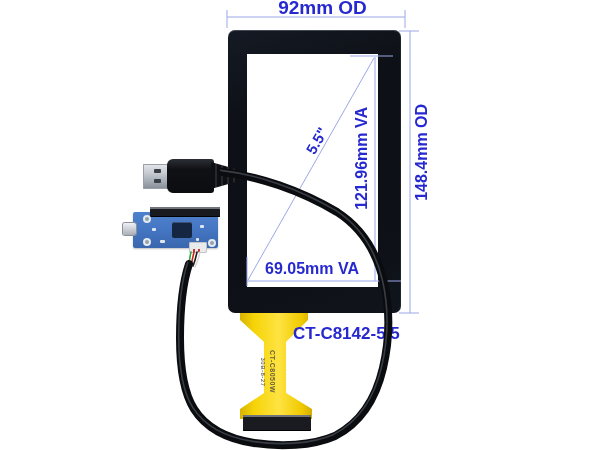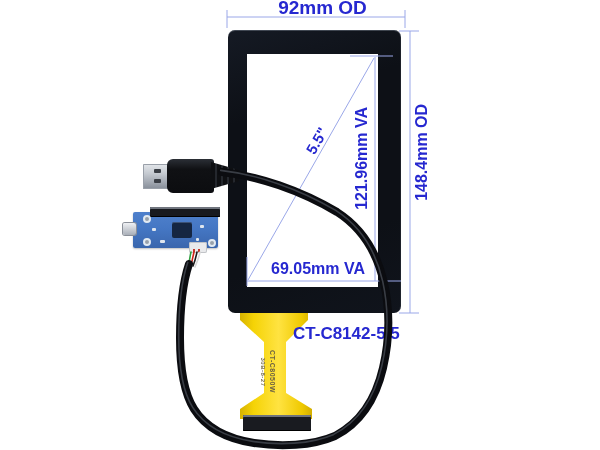--- a/index.html
+++ b/index.html
@@ -127,21 +127,21 @@
 
     <line class="dim" x1="247" y1="281" x2="401" y2="281"></line>
     <line class="dim" x1="247" y1="257" x2="247" y2="286"></line>
 
     <line class="dim" x1="248" y1="280" x2="374" y2="58"></line>
   </svg>
 
   <div class="abs lbl" style="left:230px;top:-2px;width:185px;font-size:19px;">92mm OD</div>
   <div class="abs lbl rot-90" style="left:342px;top:144px;width:160px;font-size:16px;">148.4mm OD</div>
   <div class="abs lbl rot-90" style="left:302px;top:150px;width:120px;font-size:16px;">121.96mm VA</div>
-  <div class="abs lbl" style="left:238px;top:261px;width:160px;font-size:16px;">69.05mm VA</div>
+  <div class="abs lbl" style="left:232px;top:261px;width:160px;font-size:16px;">69.05mm VA</div>
   <div class="abs lbl rot-diag" style="left:292px;top:133px;width:50px;font-size:15px;">5.5"</div>
   <div class="abs lbl" style="left:293px;top:325px;width:130px;text-align:left;font-size:17px;">CT-C8142-5.5</div>
 
   <div id="usb-shell" class="abs">
     <div class="shell-hole" style="position:absolute;left:11px;top:5px;"></div>
     <div class="shell-hole" style="position:absolute;left:11px;top:15px;"></div>
   </div>
   <div id="usb-overmold" class="abs"></div>
   <div id="usb-taper" class="abs"></div>
 

